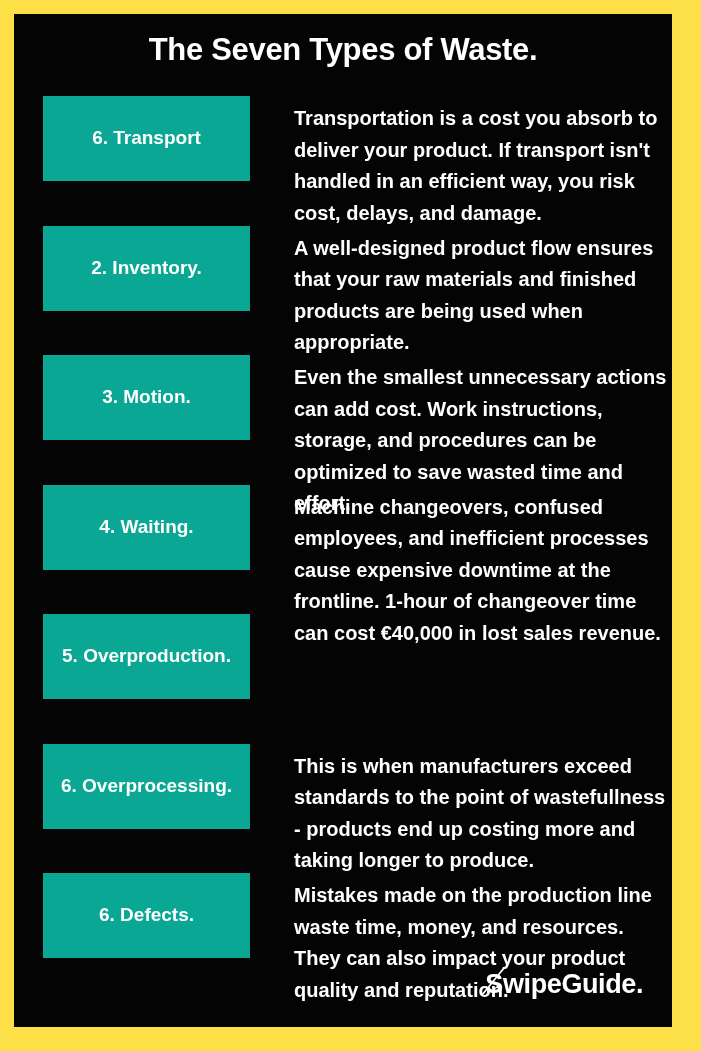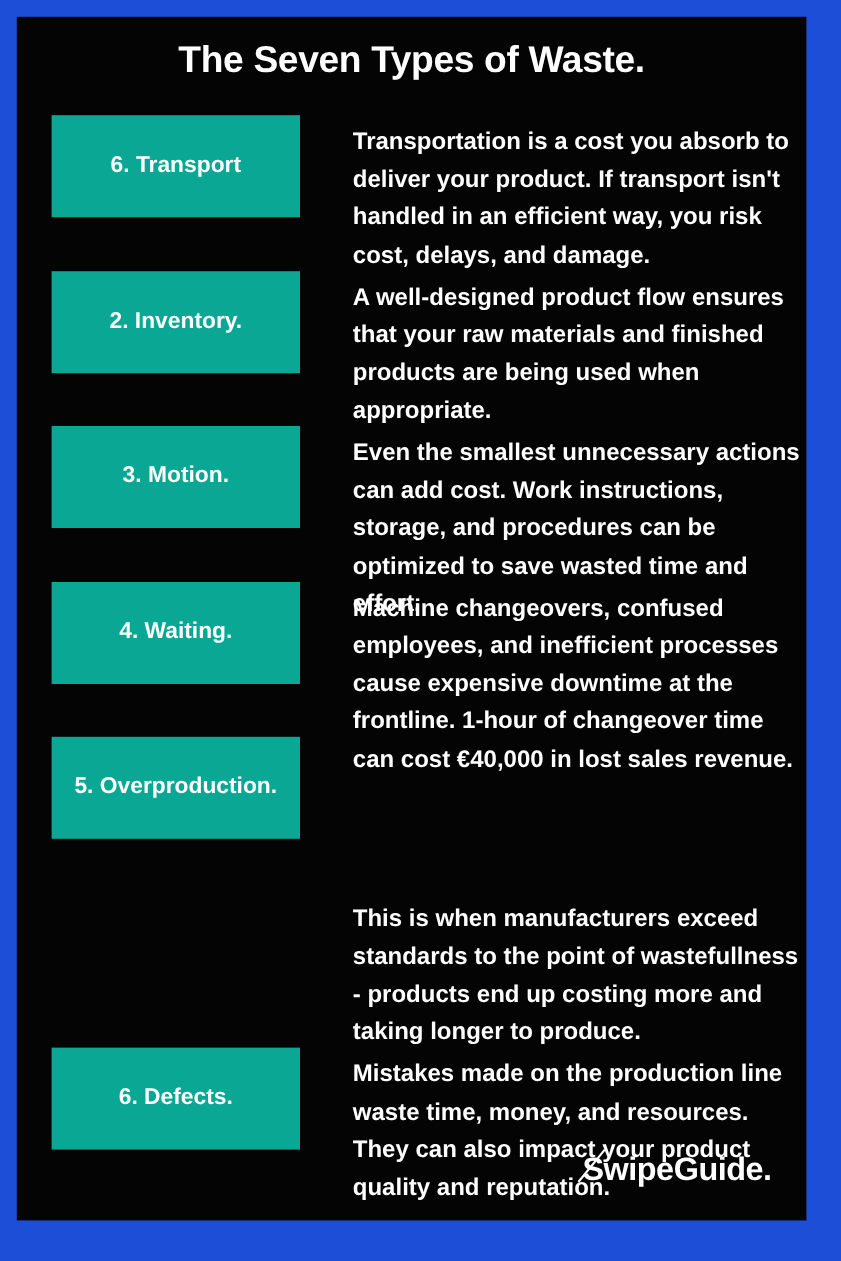--- a/index.html
+++ b/index.html
@@ -13,23 +13,23 @@
     font-family: "Liberation Sans", sans-serif;
     overflow: hidden;
   }
 
   #poster {
     position: absolute;
     left: 0;
     top: 0;
     width: 701px;
     height: 1051px;
-    background: #1d4ed8;
+    background: #fde047;
     box-sizing: border-box;
-    padding: 14px 29px 34px 14px;
+    padding: 14px 29px 24px 14px;
   }
 
   #panel {
     position: relative;
     width: 100%;
     height: 100%;
     background: #040404;
     box-sizing: border-box;
   }
 
@@ -162,20 +162,23 @@
         <div class="desc">Machine changeovers, confused employees, and inefficient processes cause expensive downtime at the frontline. 1-hour of changeover time can cost €40,000 in lost sales revenue.</div>
       </div>
 
       <div class="row">
         <div class="label-box">
           <span class="label-text">5. Overproduction.</span>
         </div>
       </div>
 
       <div class="row">
+        <div class="label-box">
+          <span class="label-text">6. Overprocessing.</span>
+        </div>
         <div class="desc">This is when manufacturers exceed standards to the point of wastefullness - products end up costing more and taking longer to produce.</div>
       </div>
 
       <div class="row">
         <div class="label-box">
           <span class="label-text">6. Defects.</span>
         </div>
         <div class="desc">Mistakes made on the production line waste time, money, and resources. They can also impact your product quality and reputation.</div>
       </div>
 

